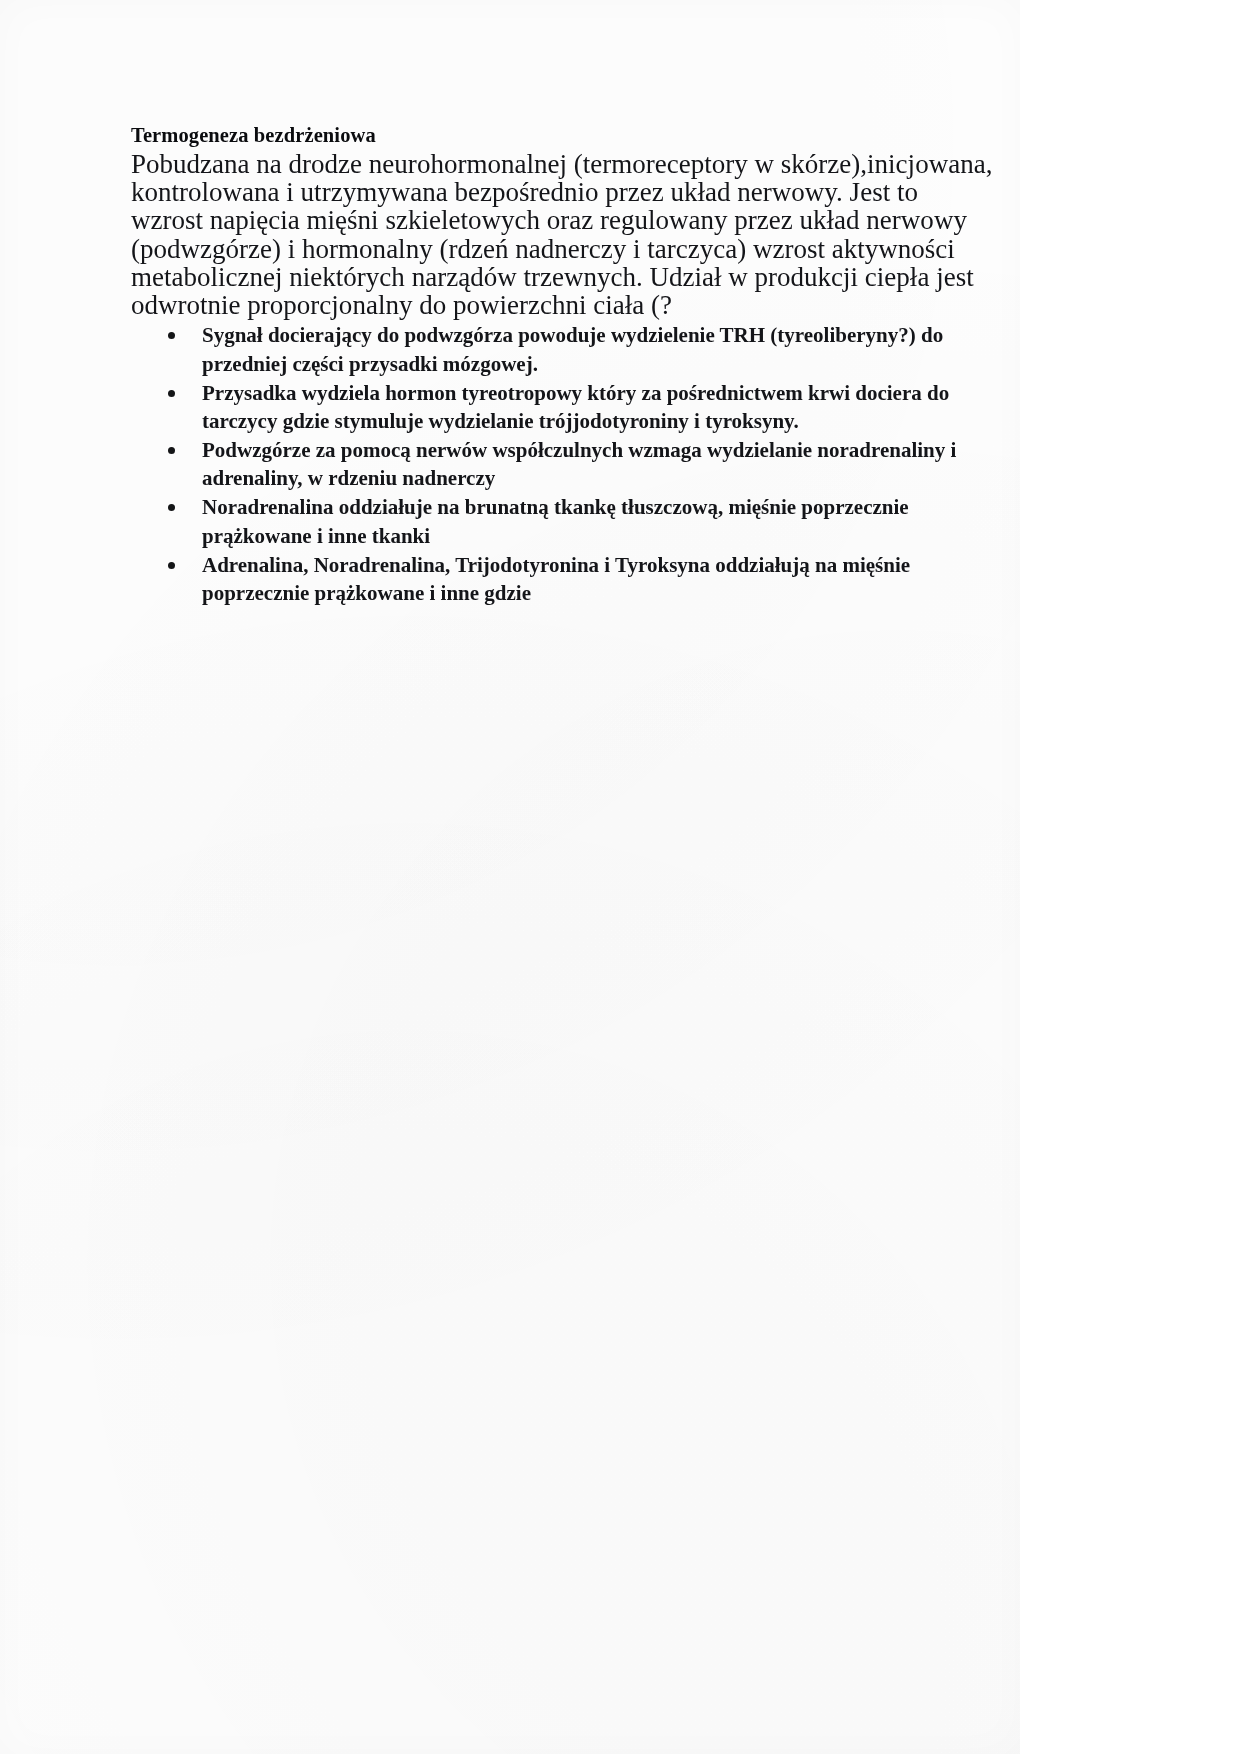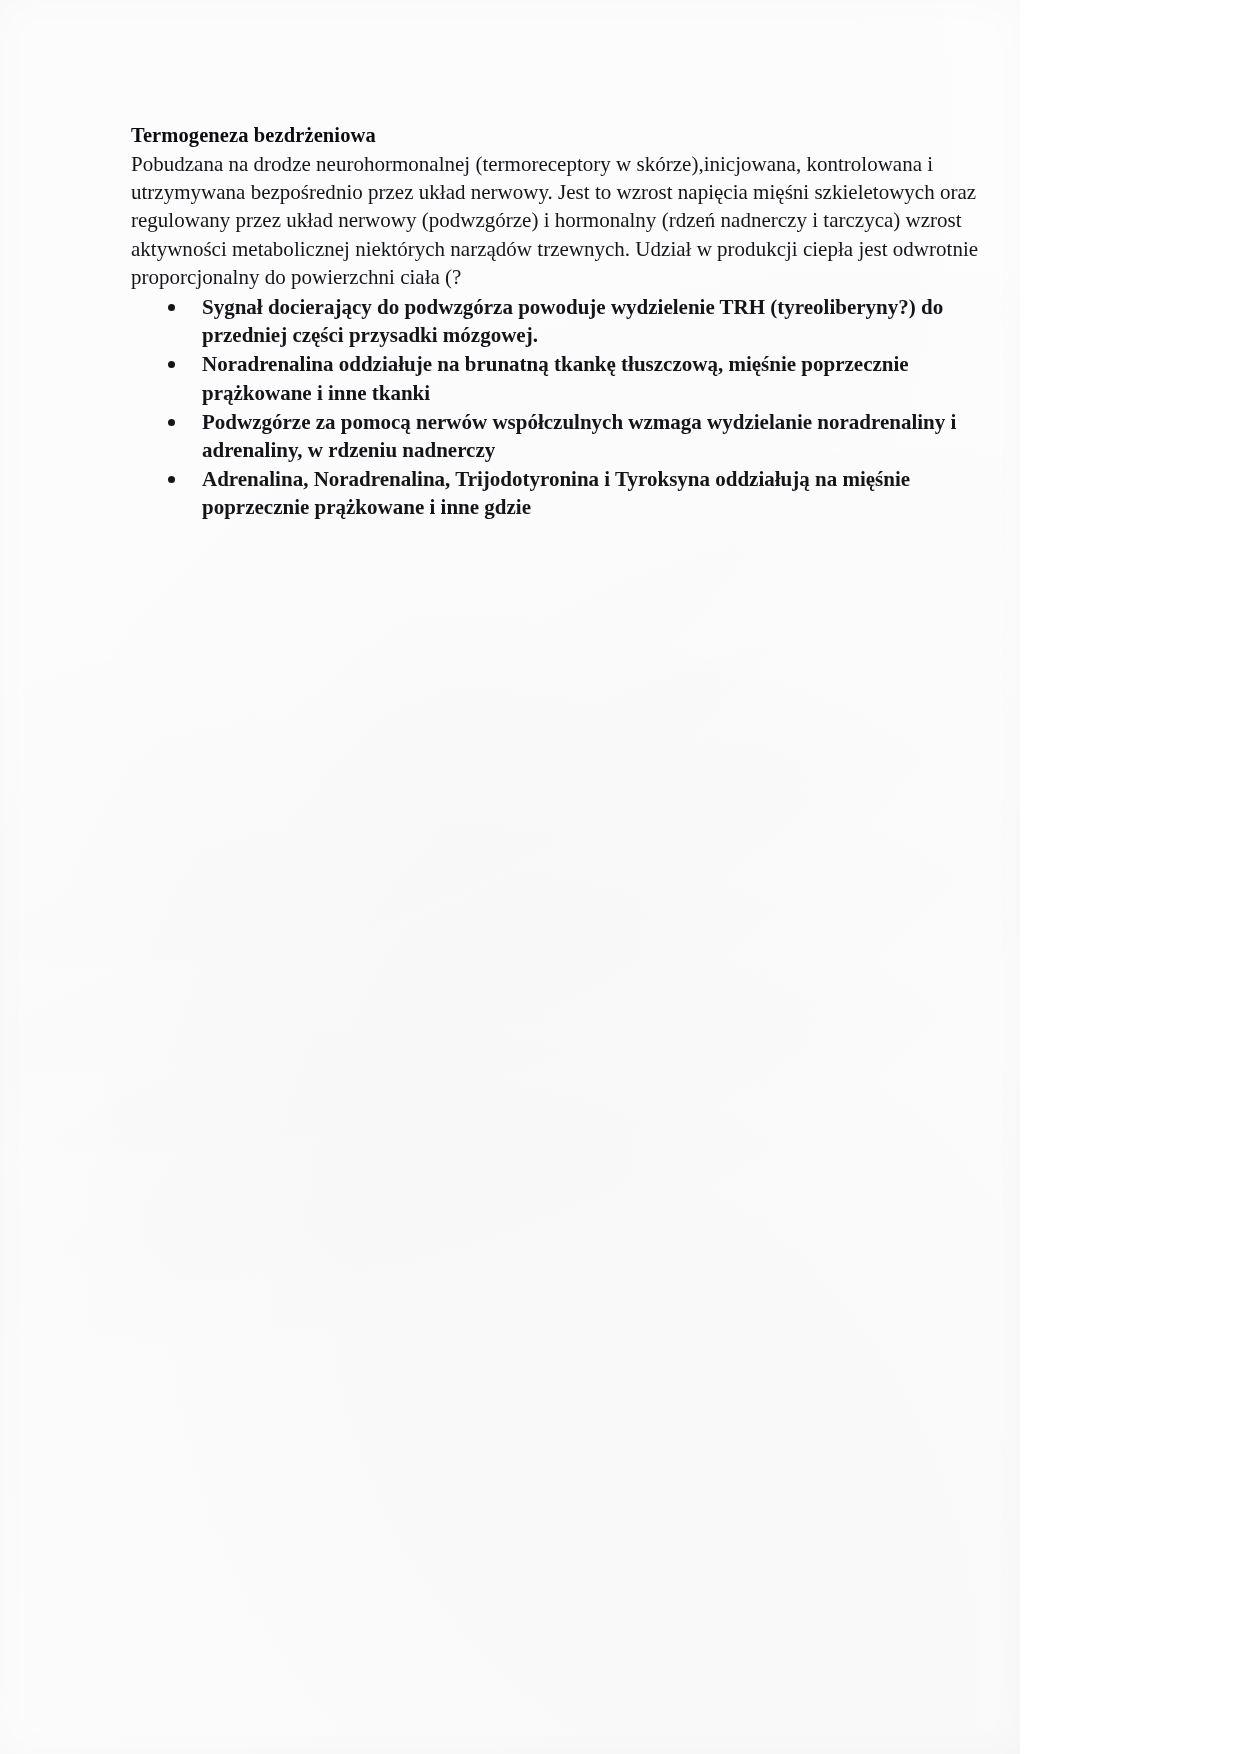--- a/index.html
+++ b/index.html
@@ -31,21 +31,21 @@
   .doc-title {
     font-size: 20.5px;
     font-weight: bold;
     line-height: 1.32;
     letter-spacing: 0.1px;
     margin: 0 0 1px 0;
     color: #0d0e11;
     text-rendering: optimizeLegibility;
   }
   .body-paragraph {
-    font-size: 21px;
+    font-size: 27px;
     line-height: 28.2px;
     margin: 0;
     width: 862px;
     letter-spacing: 0.01px;
     color: #16171b;
   }
   .bullet-list {
     list-style: none;
     margin: 2px 0 0 0;
     padding: 0;
@@ -95,25 +95,29 @@
 
     <p class="body-paragraph">Pobudzana na drodze neurohormonalnej (termoreceptory w skórze),inicjowana, kontrolowana i utrzymywana bezpośrednio przez układ nerwowy. Jest to wzrost napięcia mięśni szkieletowych oraz regulowany przez układ nerwowy (podwzgórze) i hormonalny (rdzeń nadnerczy i tarczyca) wzrost aktywności metabolicznej niektórych narządów trzewnych. Udział w produkcji ciepła jest odwrotnie proporcjonalny do powierzchni ciała (?</p>
 
     <ul class="bullet-list">
       <li>
         <span class="bullet-marker"></span>
         <span class="item-text">Sygnał docierający do podwzgórza powoduje wydzielenie TRH (tyreoliberyny?) do przedniej części przysadki mózgowej.</span>
       </li>
       <li>
         <span class="bullet-marker"></span>
-        <span class="item-text">Noradrenalina oddziałuje na brunatną tkankę tłuszczową, mięśnie poprzecznie prążkowane i inne tkanki</span>
+        <span class="item-text">Przysadka wydziela hormon tyreotropowy który za pośrednictwem krwi dociera do tarczycy gdzie stymuluje wydzielanie trójjodotyroniny i tyroksyny.</span>
       </li>
       <li>
         <span class="bullet-marker"></span>
         <span class="item-text">Podwzgórze za pomocą nerwów współczulnych wzmaga wydzielanie noradrenaliny i adrenaliny, w rdzeniu nadnerczy</span>
+      </li>
+      <li>
+        <span class="bullet-marker"></span>
+        <span class="item-text">Noradrenalina oddziałuje na brunatną tkankę tłuszczową, mięśnie poprzecznie prążkowane i inne tkanki</span>
       </li>
       <li>
         <span class="bullet-marker"></span>
         <span class="item-text">Adrenalina, Noradrenalina, Trijodotyronina i Tyroksyna oddziałują na mięśnie poprzecznie prążkowane i inne gdzie</span>
       </li>
     </ul>
 
   </div>
 </div>
 

